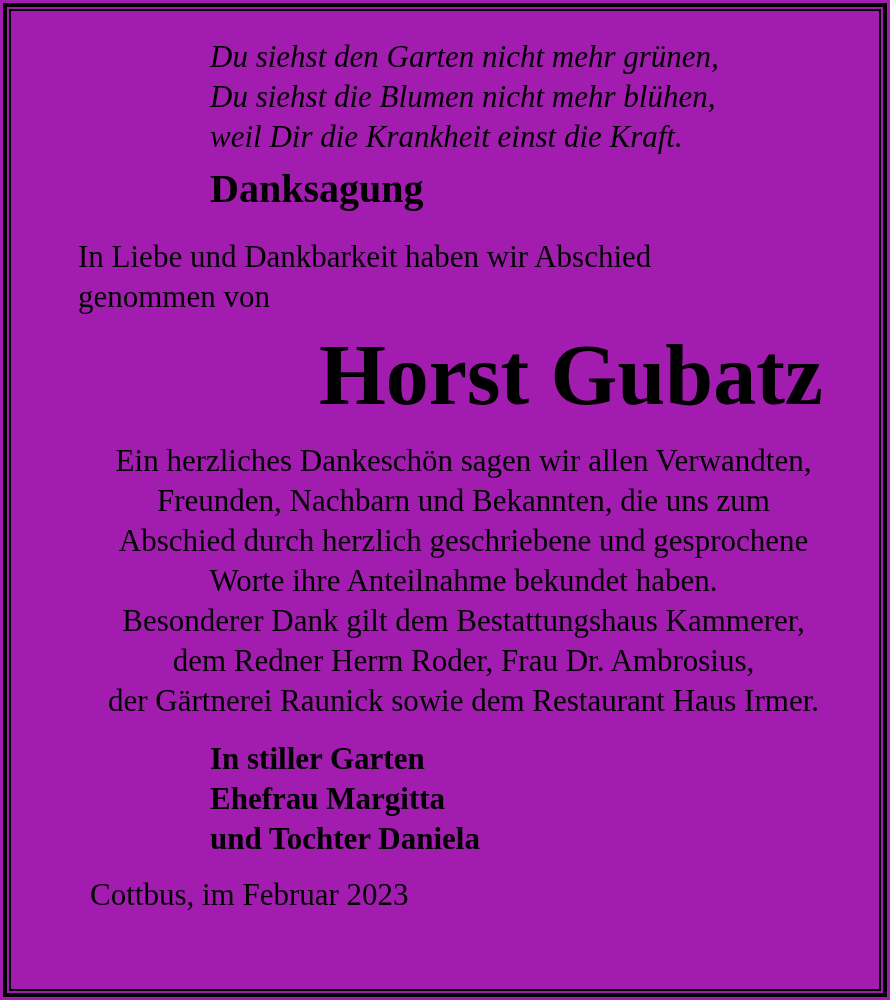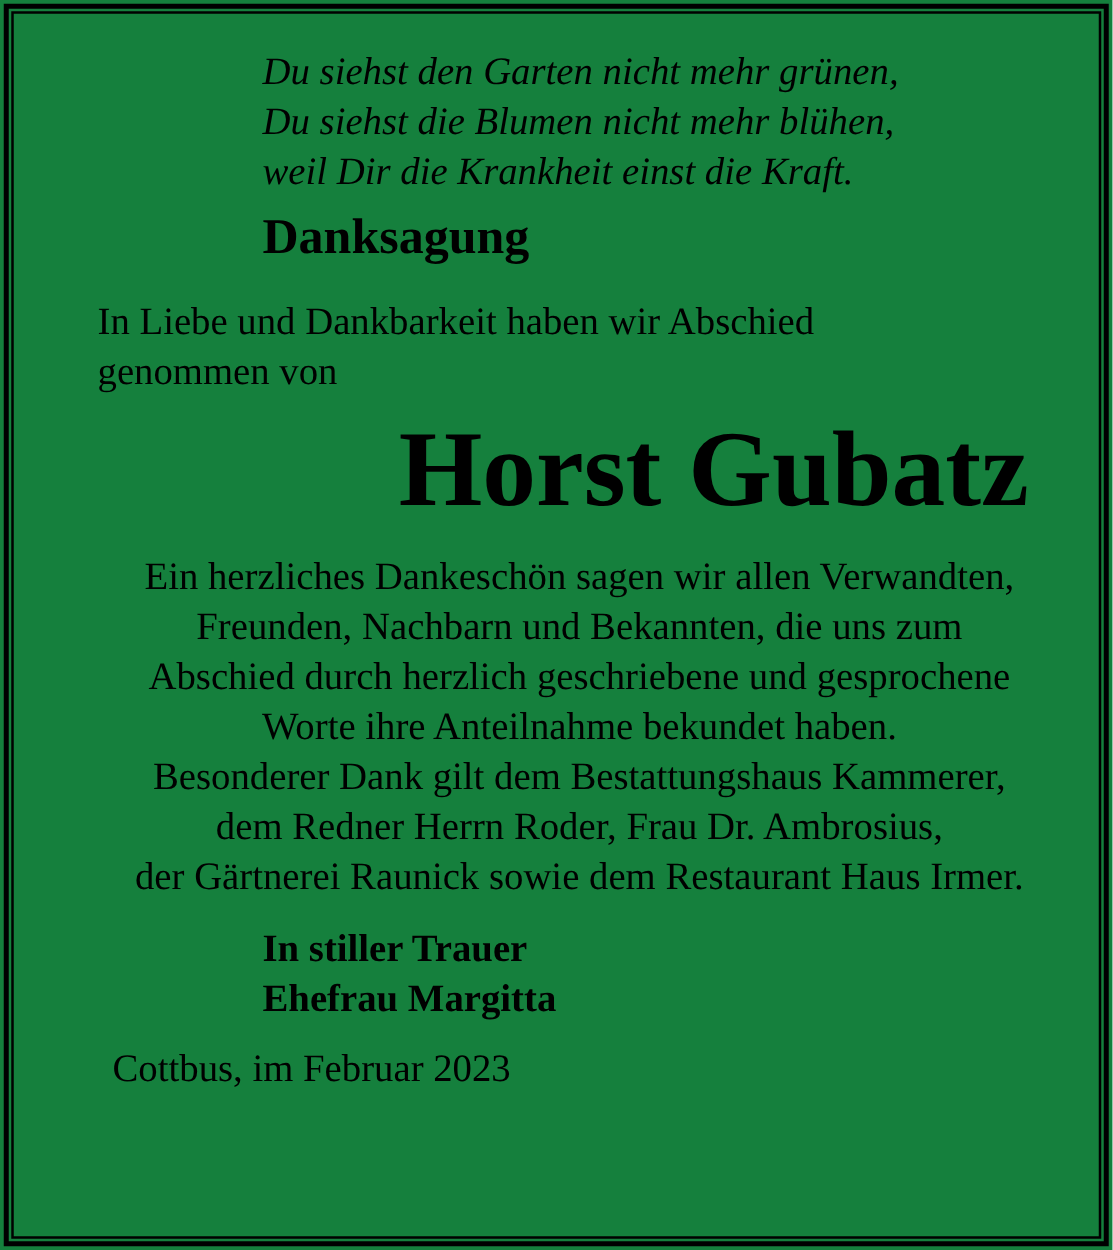--- a/index.html
+++ b/index.html
@@ -4,21 +4,21 @@
 <style>
   html, body {
     margin: 0;
     padding: 0;
     background: #ffffff;
   }
   .sheet {
     position: relative;
     width: 890px;
     height: 1000px;
-    background: #15803d;
+    background: #a21caf;
     overflow: hidden;
   }
   
   .frame-outer {
     position: absolute;
     inset: 3px;
     border: 4px solid #000000;
   }
   .frame-inner {
     position: absolute;
@@ -106,22 +106,23 @@
           <div class="line">Ein herzliches Dankeschön sagen wir allen Verwandten,</div>
           <div class="line">Freunden, Nachbarn und Bekannten, die uns zum</div>
           <div class="line">Abschied durch herzlich geschriebene und gesprochene</div>
           <div class="line">Worte ihre Anteilnahme bekundet haben.</div>
           <div class="line">Besonderer Dank gilt dem Bestattungshaus Kammerer,</div>
           <div class="line">dem Redner Herrn Roder, Frau Dr. Ambrosius,</div>
           <div class="line">der Gärtnerei Raunick sowie dem Restaurant Haus Irmer.</div>
         </div>
 
         <div class="mourners">
-          <div class="line">In stiller Trauer</div>
+          <div class="line">In stiller Garten</div>
           <div class="line">Ehefrau Margitta</div>
+          <div class="line">und Tochter Daniela</div>
         </div>
 
         <div class="dateline line">Cottbus, im Februar 2023</div>
 
       </div>
     </div>
   </div>
 </div>
 
 </body></html>

